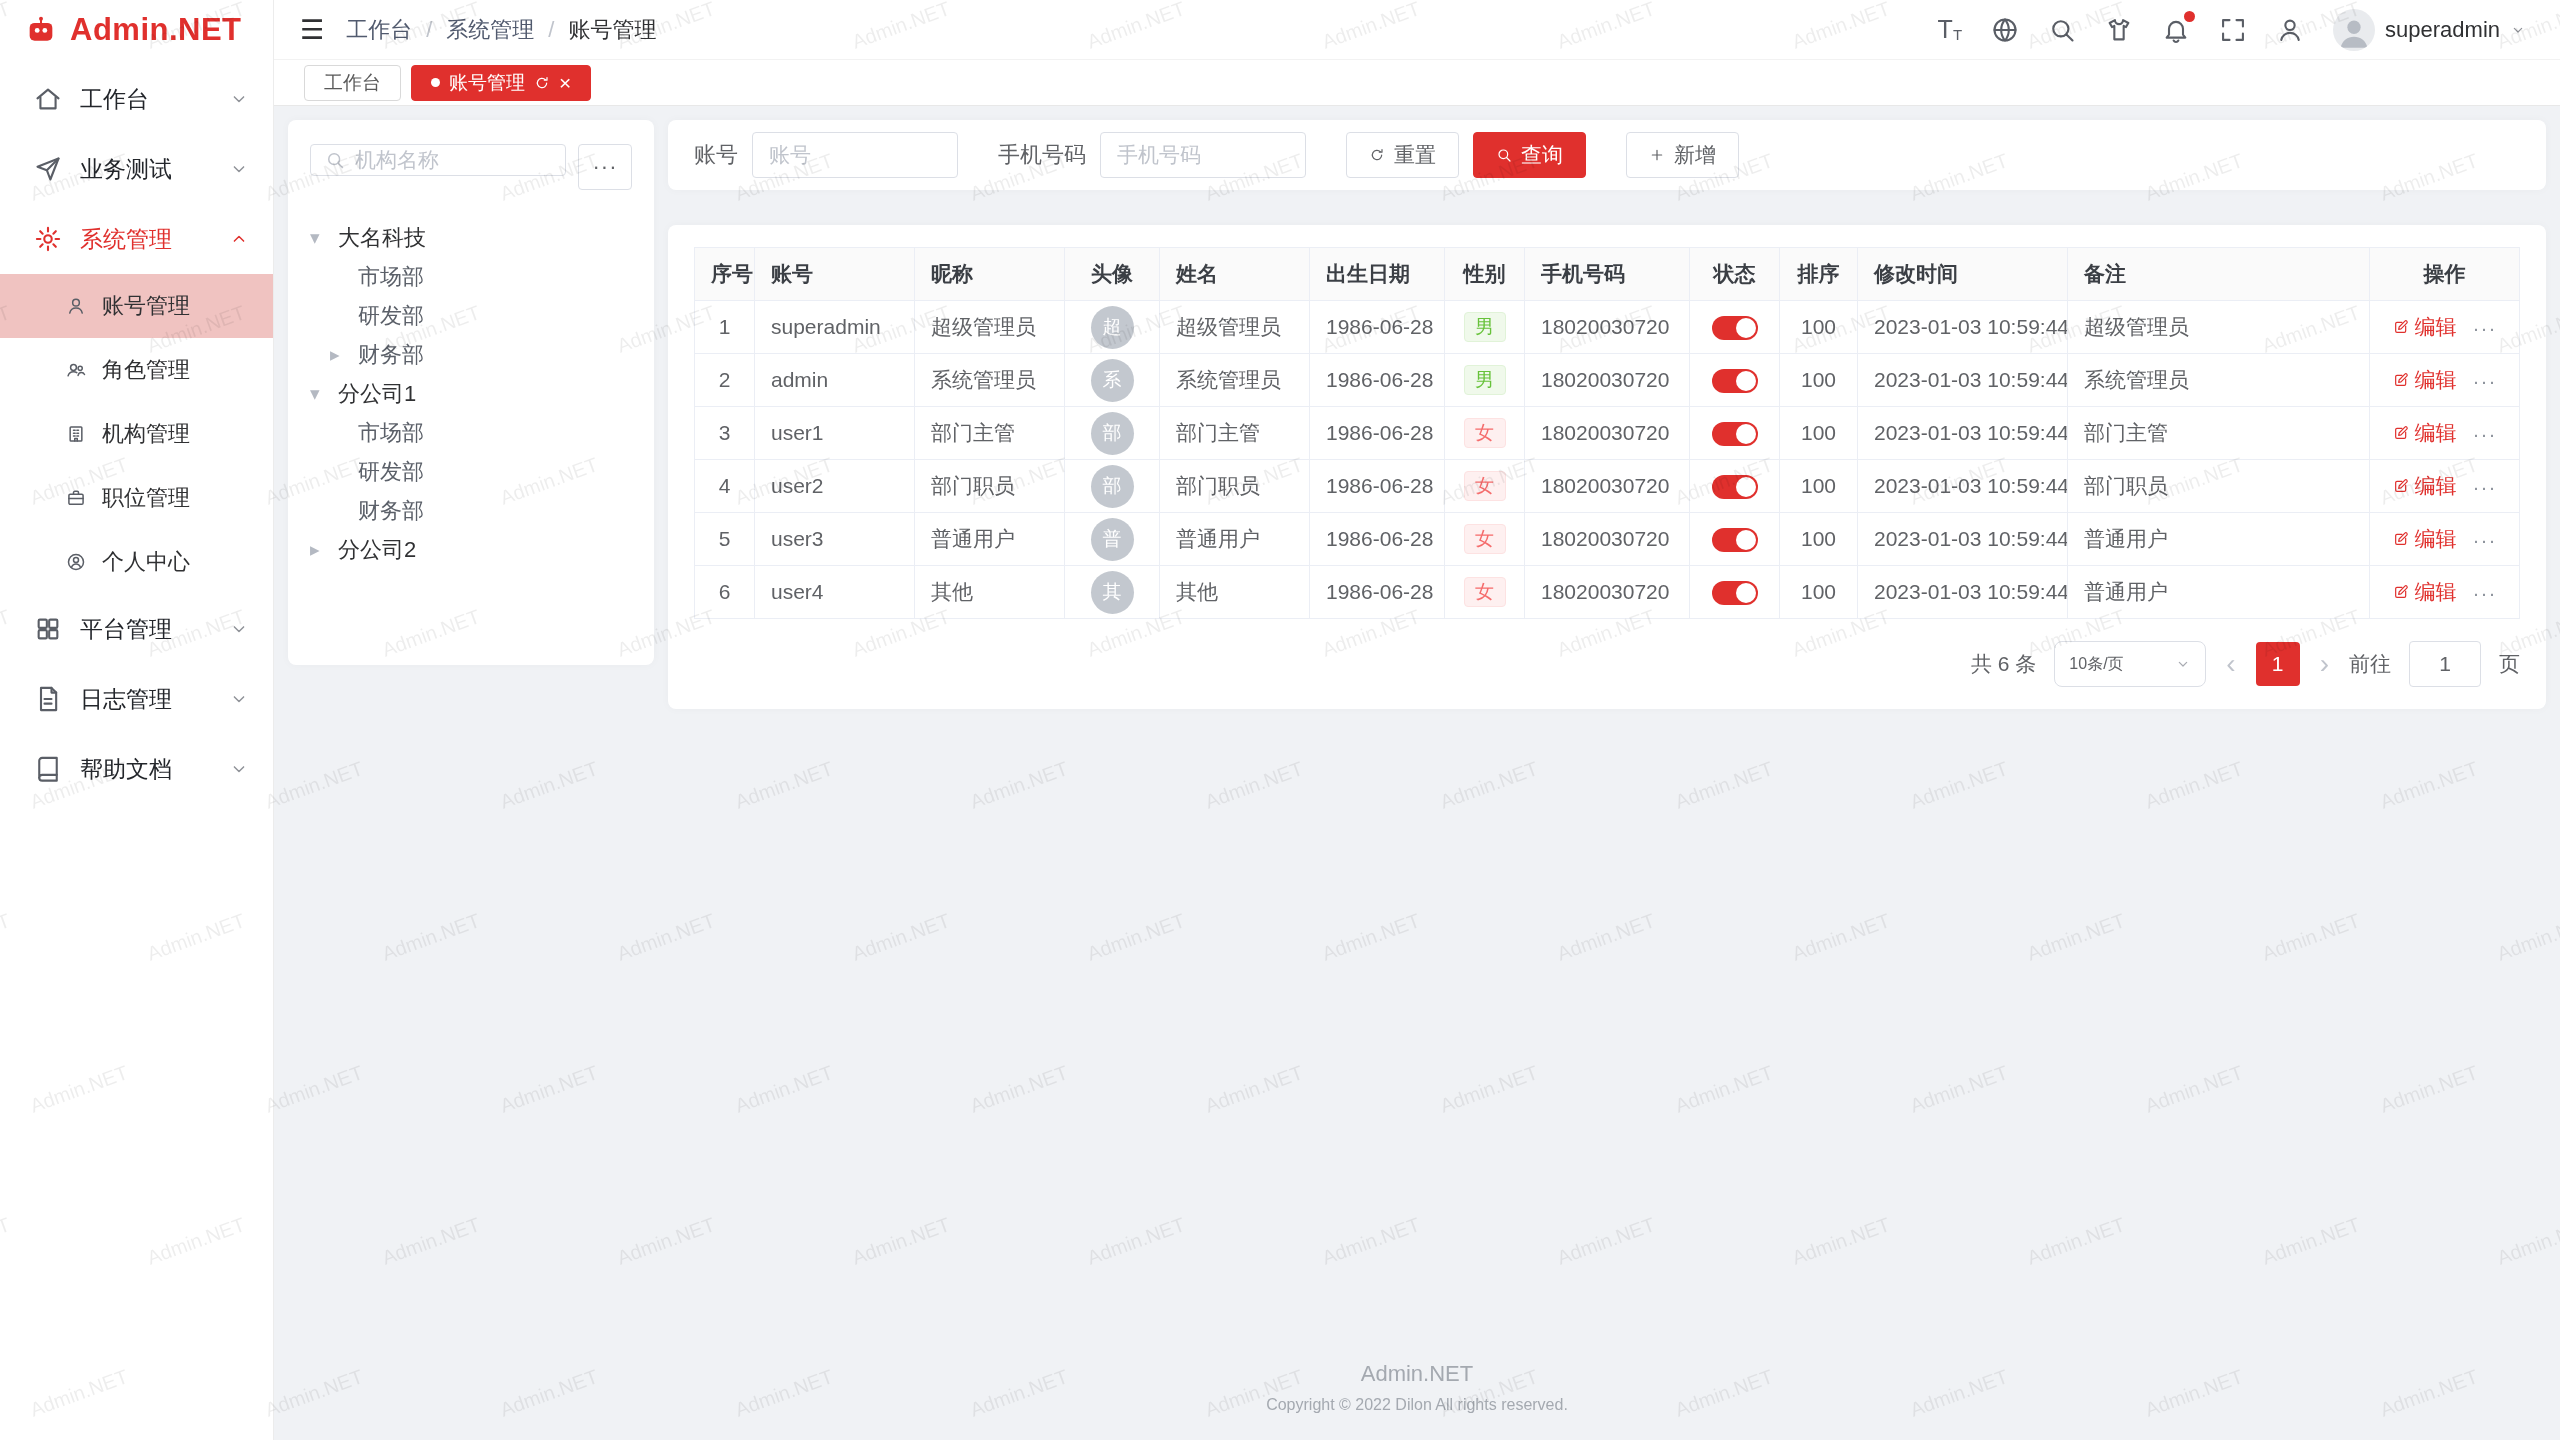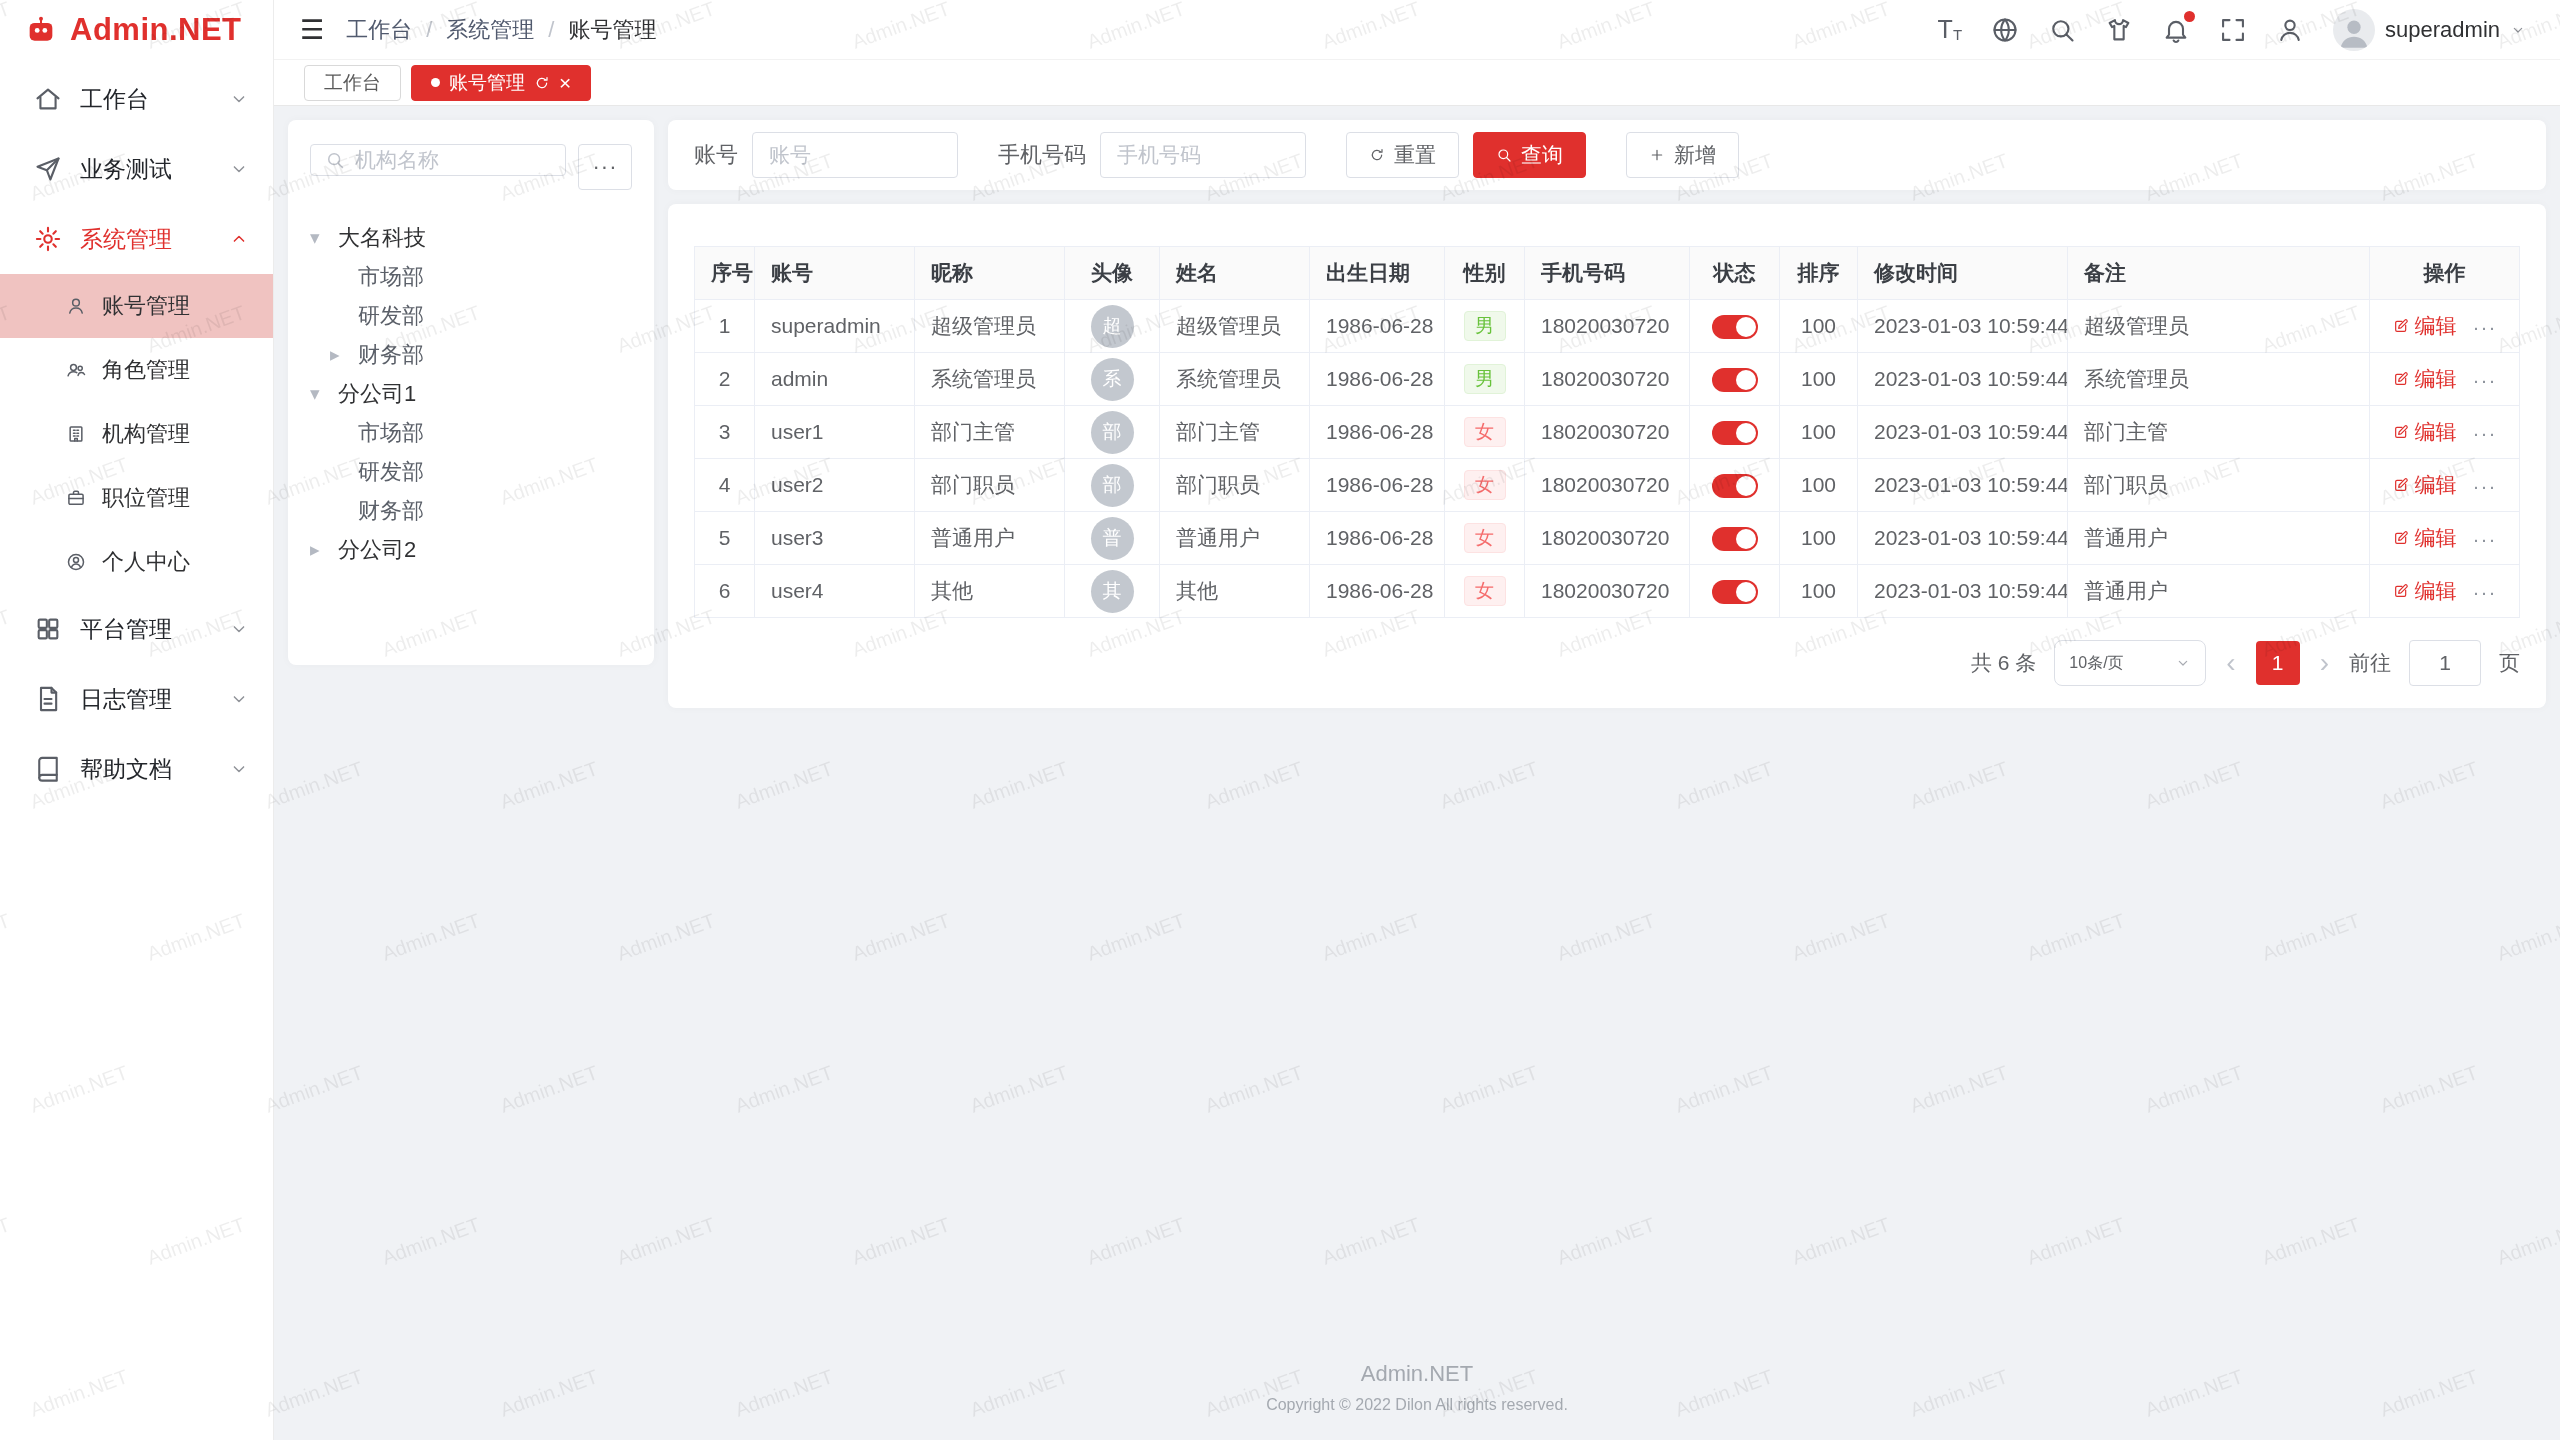--- a/index.html
+++ b/index.html
@@ -64,21 +64,21 @@
   .right-col { flex:1; display:flex; flex-direction:column; gap:14px; min-width:0; }
   .query-card { display:flex; align-items:center; gap:14px; padding:12px 26px; height:70px; }
   .q-label { color:#606266; margin-left:26px; }
   .q-label.first { margin-left:0; }
   .q-input { width:206px; height:46px; border:1px solid #dcdfe6; border-radius:4px; padding:0 16px; font-size:21px; color:#606266; font-family:inherit; outline:none; }
   .q-input::placeholder { color:#c0c4cc; }
   .btn { height:46px; display:inline-flex; align-items:center; gap:9px; padding:0 22px; font-size:21px; border:1px solid #dcdfe6; border-radius:4px; background:#fff; color:#606266; cursor:pointer; font-family:inherit; }
   .btn.primary { background:#e0302d; border-color:#e0302d; color:#fff; }
   .btn.ml { margin-left:26px; }
 
-  .table-card { padding:42px 26px 22px; }
+  .table-card { padding:22px 26px 22px;margin-top:21px; }
   table { width:100%; border-collapse:collapse; font-size:21px; color:#606266; table-layout:fixed; }
   th, td { border:1px solid #ebeef5; height:53px; padding:0 16px; text-align:left; white-space:nowrap; overflow:hidden; }
   thead th { background:#fafafa; color:#3b3f45; font-weight:bold; font-size:21px; }
   .col-center { text-align:center; }
   .tavatar { width:43px; height:43px; border-radius:50%; background:#c3c8cf; color:#fff; display:inline-flex; align-items:center; justify-content:center; font-size:19px; }
   .badge { display:inline-block; min-width:42px; padding:4px 10px; border-radius:4px; font-size:19px; line-height:1.1; }
   .badge.male { color:#67c23a; background:#f0f9eb; border:1px solid #e1f3d8; }
   .badge.female { color:#f56c6c; background:#fef0f0; border:1px solid #fde2e2; }
   .switch { display:inline-block; width:46px; height:24px; border-radius:12px; background:#e0302d; position:relative; vertical-align:middle; cursor:pointer; }
   .switch::after { content:""; position:absolute; top:2px; right:2px; width:20px; height:20px; background:#fff; border-radius:50%; }

